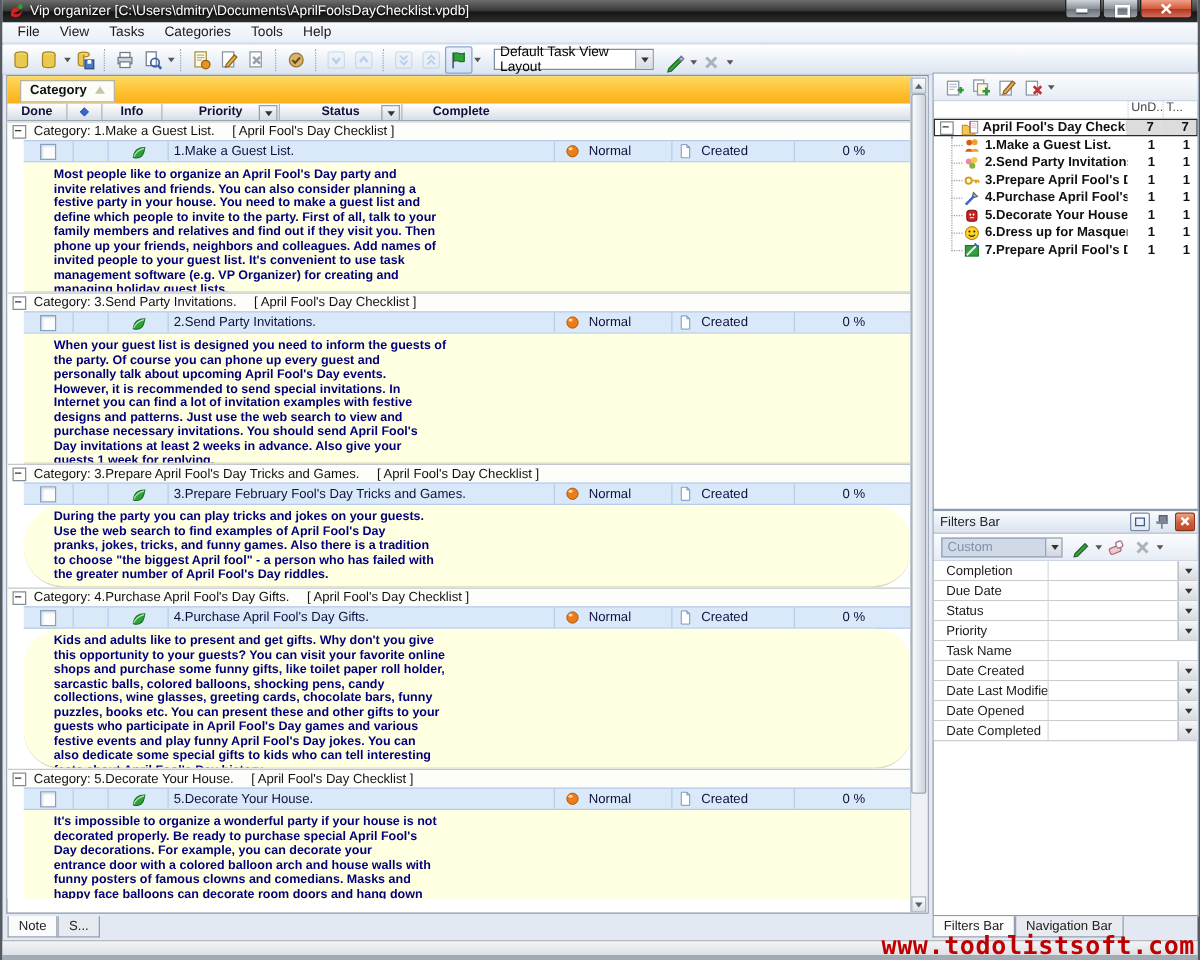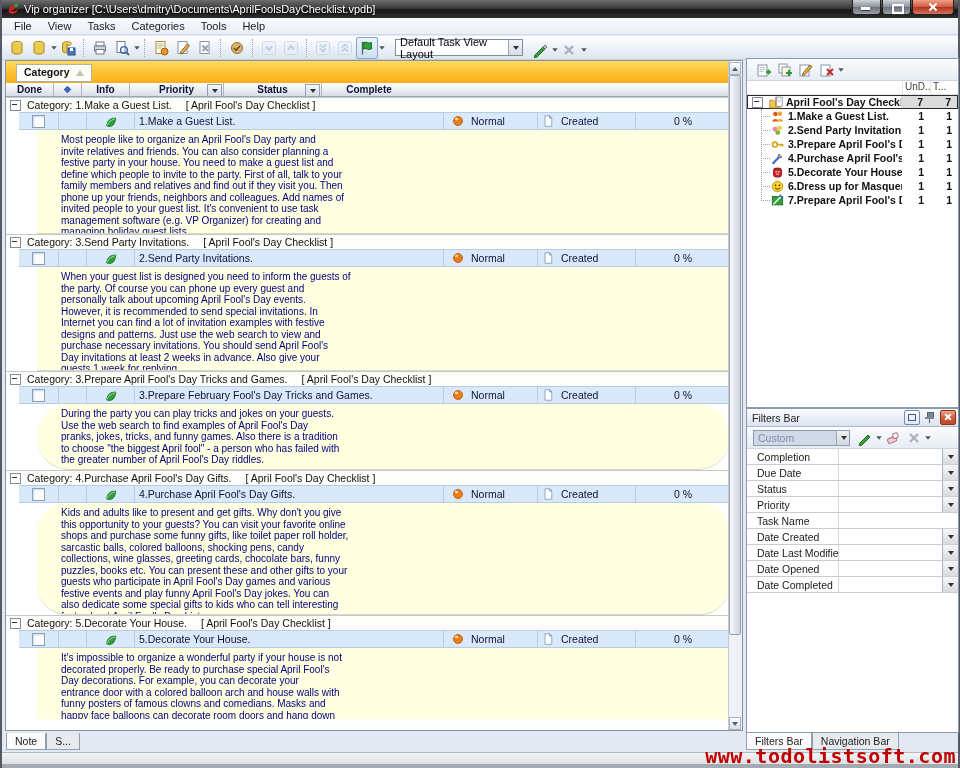--- a/index.html
+++ b/index.html
@@ -64,22 +64,22 @@
   .task-row{height:18px;margin-left:13px;display:flex;background:#d9e9f9;border-top:1px solid #b7cde7;border-bottom:1px solid #b7cde7;box-sizing:border-box}
   .cell{border-right:1px solid #b7cde7;display:flex;align-items:center;box-sizing:border-box;overflow:hidden;font-size:10.5px;color:#10103c}
   .c-done{width:40px;justify-content:center}
   .c-flag{width:28px}
   .c-info{width:48px;justify-content:center}
   .c-name{width:309px;padding-left:4px}
   .c-priority{width:94px;padding-left:8px}
   .c-status{width:98px;padding-left:4px}
   .c-complete{width:94px;justify-content:center;border-right:none}
   .checkbox{width:11px;height:11px;background:#fdfdfd;border:1px solid #8aa0ba;box-shadow:inset 1px 1px 2px #ccd8e4}
-  .notes{margin-left:31px;background:#ffffe1;border-bottom:1px solid #d8d8c0;box-sizing:border-box;
-    padding:4px 8px 0 24px;font-size:10px;font-weight:normal;color:#00007d;line-height:11.5px;white-space:pre-line;overflow:hidden}
+  .notes{margin-left:13px;background:#ffffe1;border-bottom:1px solid #d8d8c0;box-sizing:border-box;
+    padding:4px 8px 0 24px;font-size:10px;font-weight:bold;color:#00007d;line-height:11.5px;white-space:pre-line;overflow:hidden}
   .count-bar{position:absolute;left:0;top:658px;width:724px;height:12px;background:#e7eaee;border-top:1px solid #98a0aa}
   .count-box{position:absolute;left:140px;top:0;width:305px;height:12px;background:linear-gradient(#d4d9e0,#c3c9d2);
     border:1px solid #9aa2ac;box-sizing:border-box;font-weight:bold;font-size:10.5px;color:#000;padding:0 0 0 7px;line-height:11px}
 
   
   .vscroll{position:absolute;right:0;top:1px;width:13px;height:668px;background:#eef1f5;border-left:1px solid #c2cad4}
   .sbtn{position:absolute;left:0;width:12px;height:13px;background:linear-gradient(#fdfdfe,#d8dee6);border:1px solid #aab4c0;box-sizing:border-box;
     display:flex;align-items:center;justify-content:center}
   .uarr{width:0;height:0;border-left:3px solid transparent;border-right:3px solid transparent;border-bottom:4px solid #50606f}
   .sthumb{position:absolute;left:0;top:13px;width:12px;height:560px;background:linear-gradient(90deg,#fafbfc,#ccd4de);

